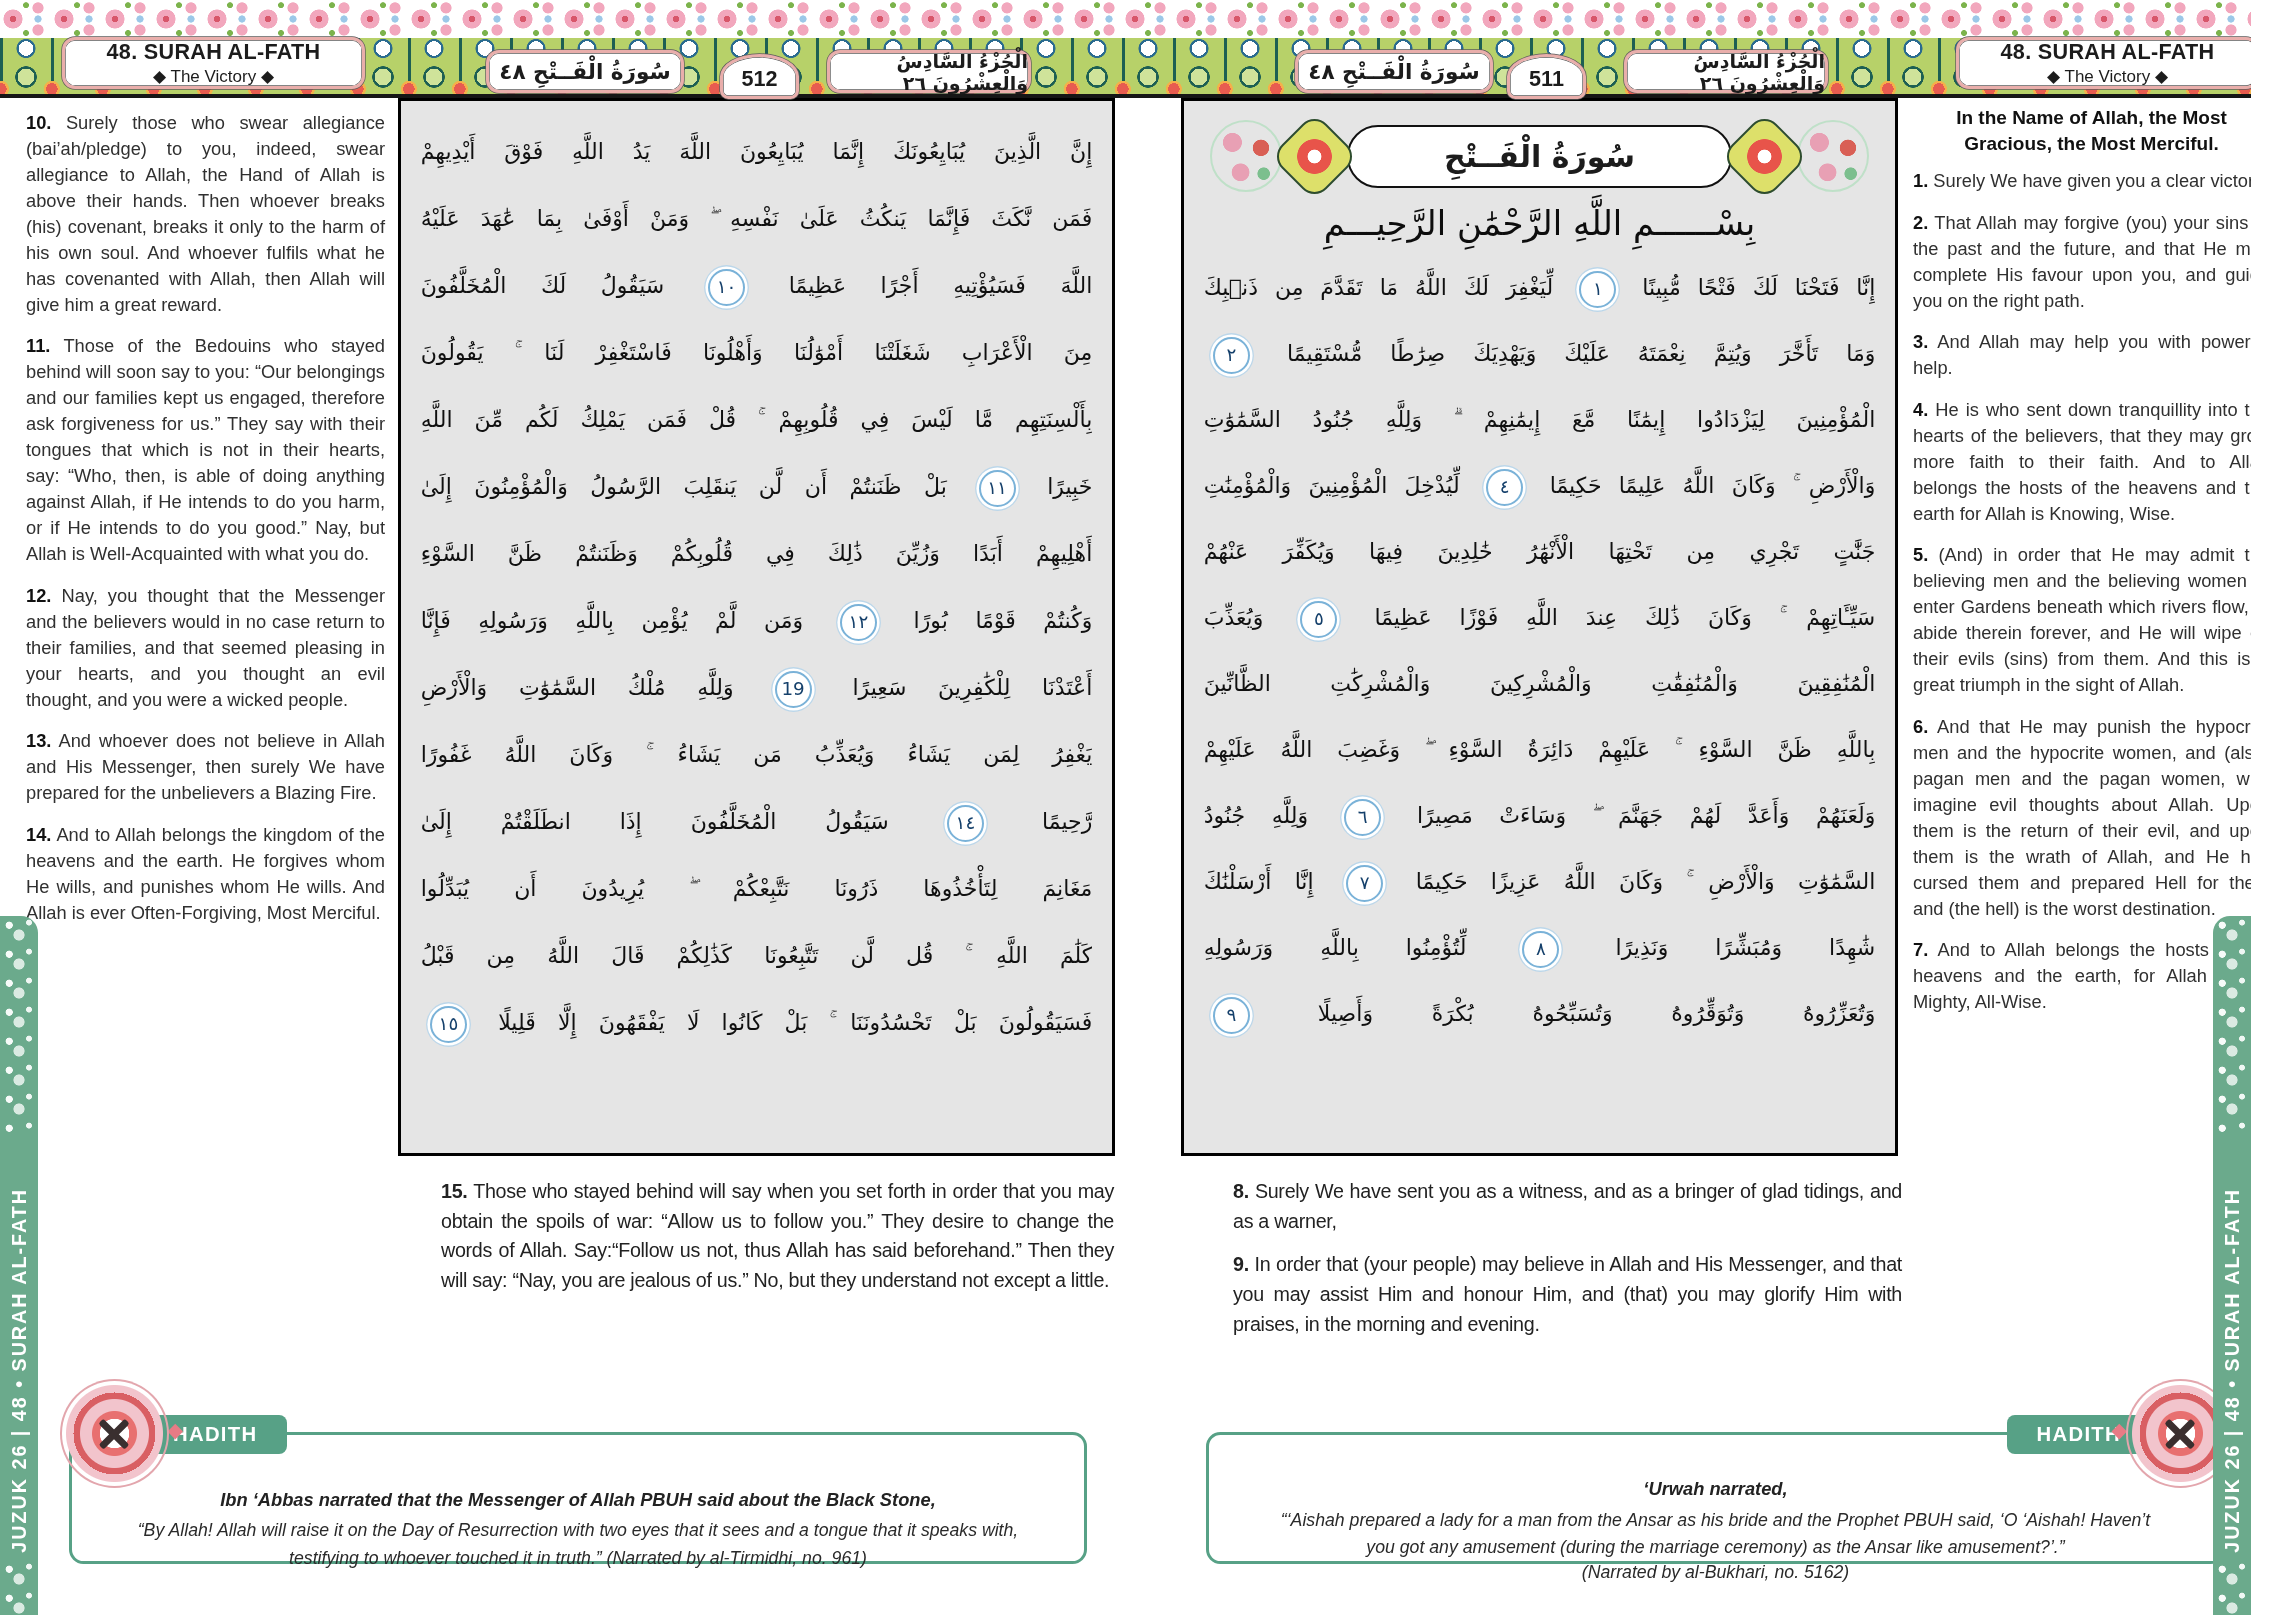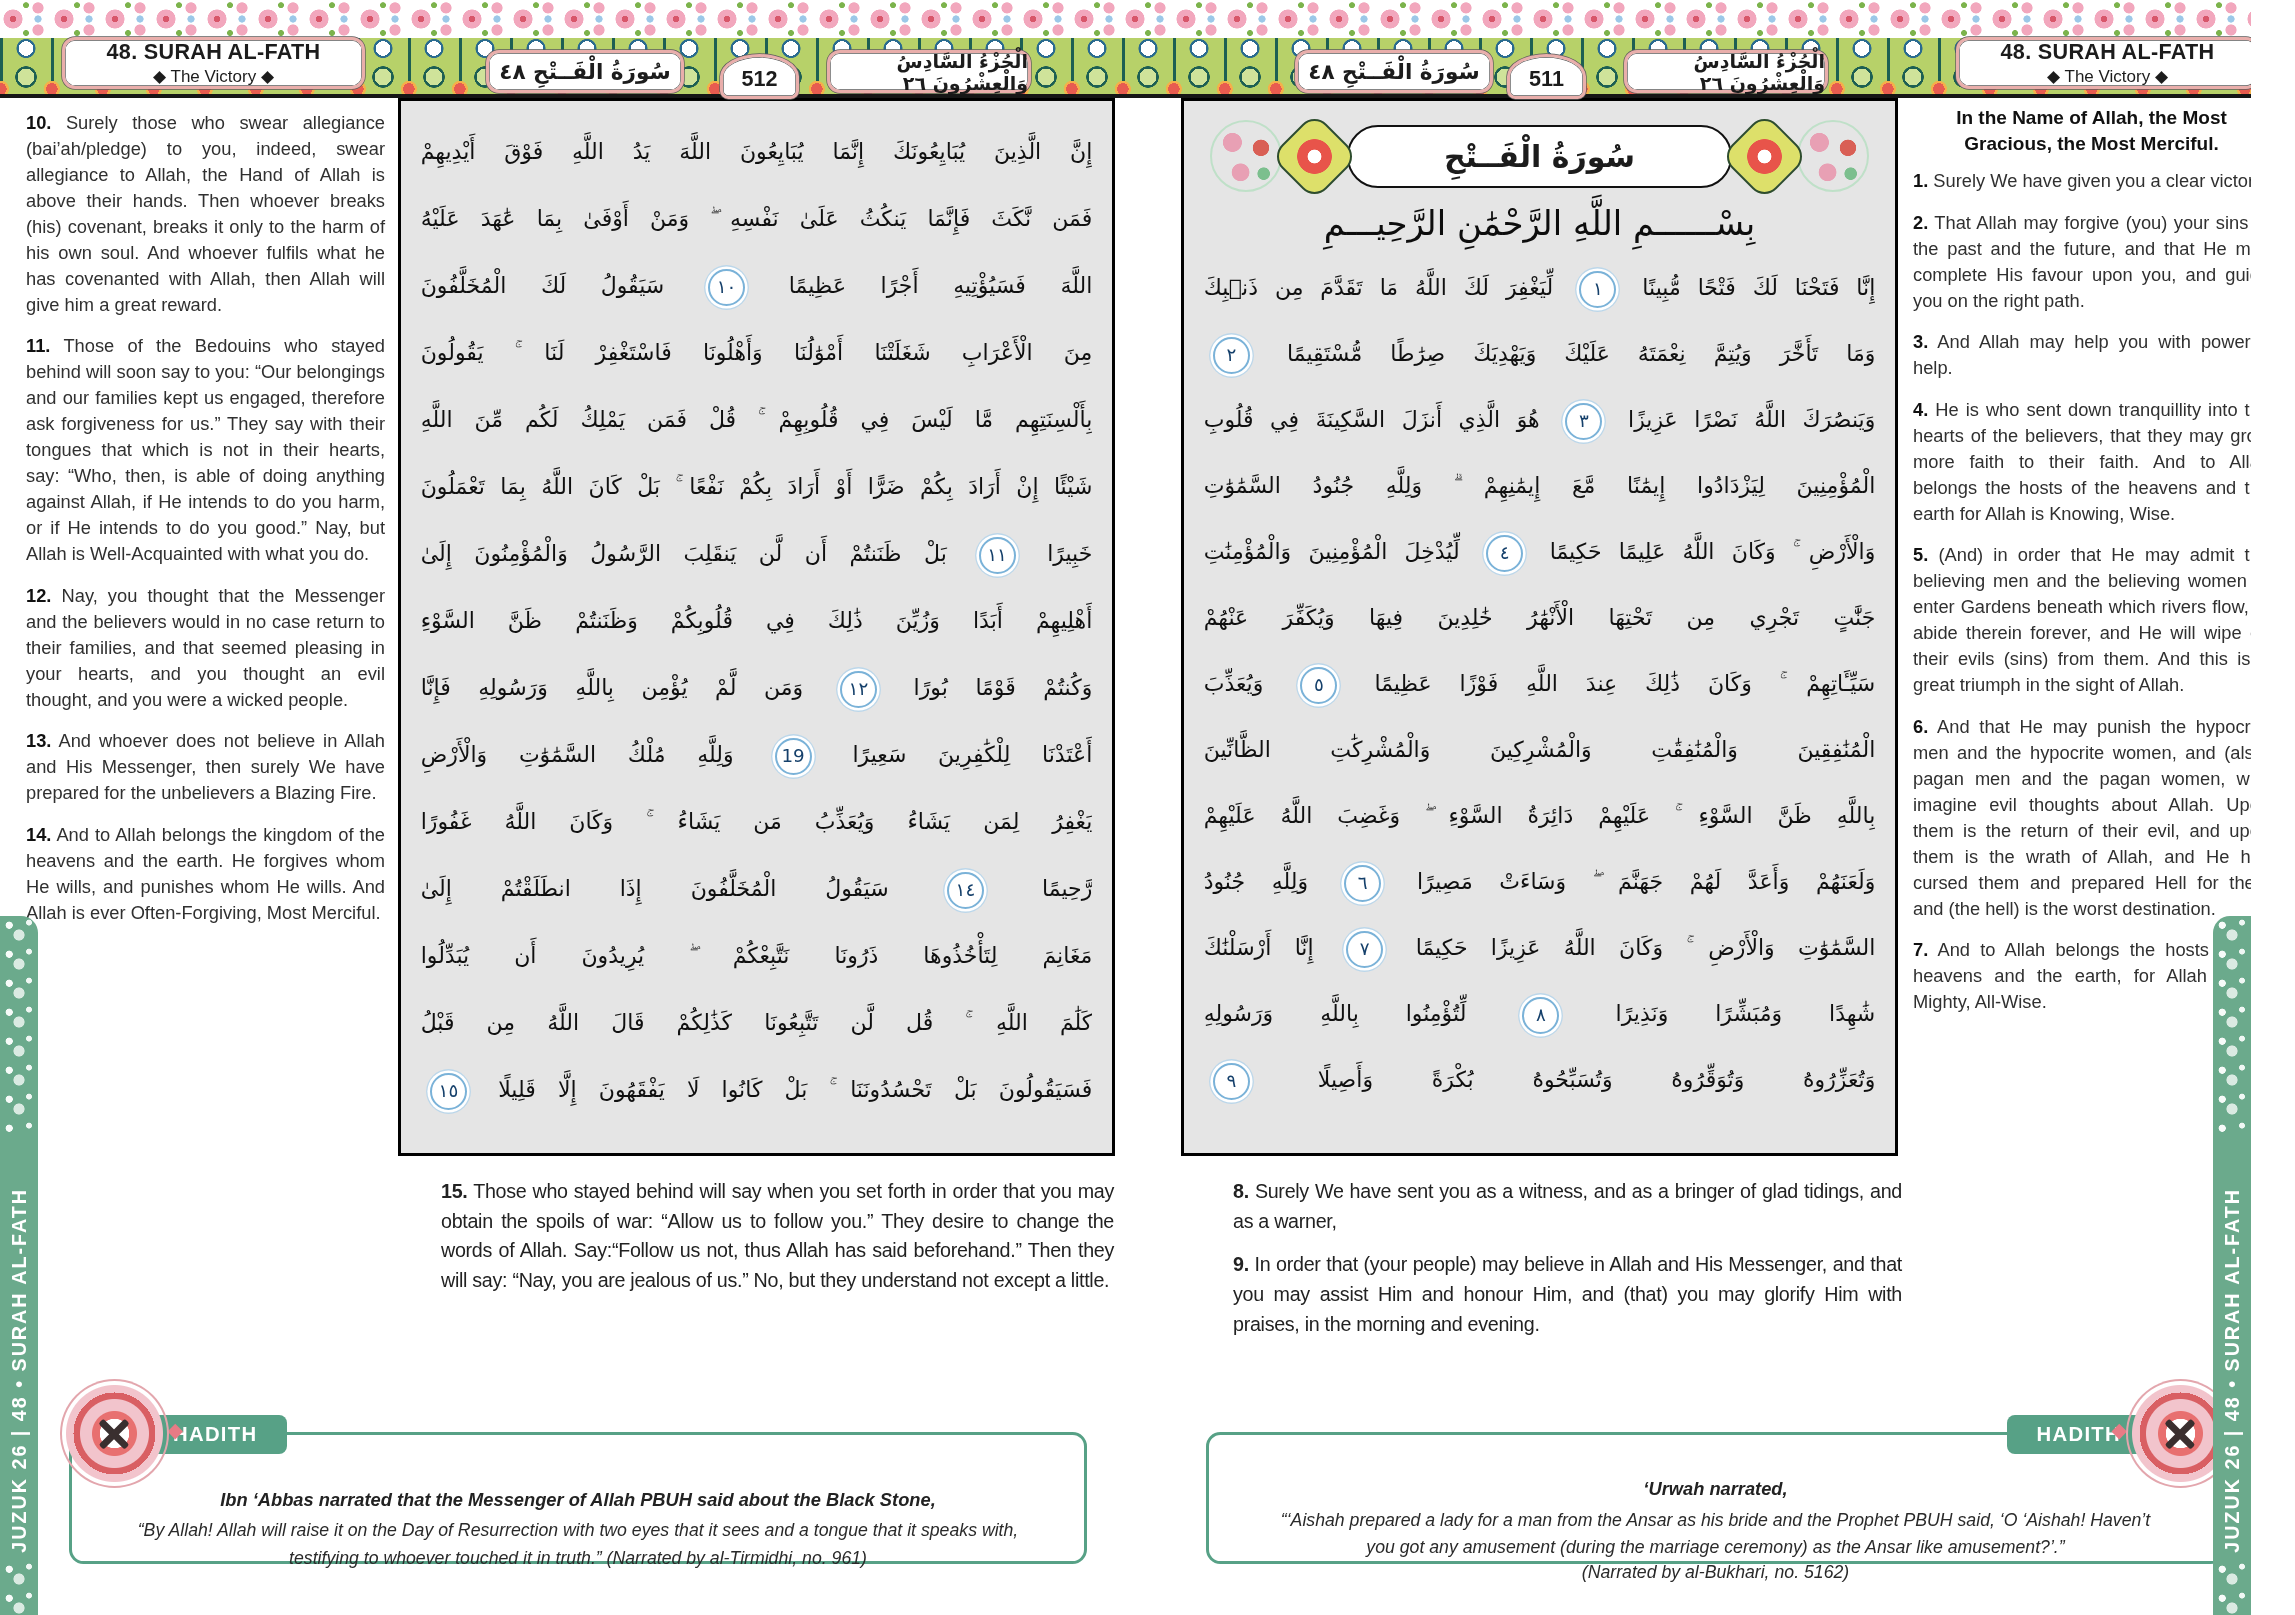--- a/index.html
+++ b/index.html
@@ -174,21 +174,20 @@
       <div class="ayah-line">إِنَّ الَّذِينَ يُبَايِعُونَكَ إِنَّمَا يُبَايِعُونَ اللَّهَ يَدُ اللَّهِ فَوْقَ أَيْدِيهِمْ</div>
 
       <div class="ayah-line">فَمَن نَّكَثَ فَإِنَّمَا يَنكُثُ عَلَىٰ نَفْسِهِ ۖ وَمَنْ أَوْفَىٰ بِمَا عَٰهَدَ عَلَيْهُ</div>
 
       <div class="ayah-line">اللَّهَ فَسَيُؤْتِيهِ أَجْرًا عَظِيمًا <span class="ayah-marker">١٠</span> سَيَقُولُ لَكَ الْمُخَلَّفُونَ</div>
 
       <div class="ayah-line">مِنَ الْأَعْرَابِ شَغَلَتْنَا أَمْوَٰلُنَا وَأَهْلُونَا فَاسْتَغْفِرْ لَنَا ۚ يَقُولُونَ</div>
 
       <div class="ayah-line">بِأَلْسِنَتِهِم مَّا لَيْسَ فِي قُلُوبِهِمْ ۚ قُلْ فَمَن يَمْلِكُ لَكُم مِّنَ اللَّهِ</div>
 
-      <div class="ayah-line">شَيْئًا إِنْ أَرَادَ بِكُمْ ضَرًّا أَوْ أَرَادَ بِكُمْ نَفْعًا ۚ بَلْ كَانَ اللَّهُ بِمَا تَعْمَلُونَ</div>
 
       <div class="ayah-line">خَبِيرًا <span class="ayah-marker">١١</span> بَلْ ظَنَنتُمْ أَن لَّن يَنقَلِبَ الرَّسُولُ وَالْمُؤْمِنُونَ إِلَىٰ</div>
 
       <div class="ayah-line">أَهْلِيهِمْ أَبَدًا وَزُيِّنَ ذَٰلِكَ فِي قُلُوبِكُمْ وَظَنَنتُمْ ظَنَّ السَّوْءِ</div>
 
       <div class="ayah-line">وَكُنتُمْ قَوْمًا بُورًا <span class="ayah-marker">١٢</span> وَمَن لَّمْ يُؤْمِن بِاللَّهِ وَرَسُولِهِ فَإِنَّا</div>
 
       <div class="ayah-line">أَعْتَدْنَا لِلْكَٰفِرِينَ سَعِيرًا <span class="ayah-marker">19</span> وَلِلَّهِ مُلْكُ السَّمَٰوَٰتِ وَالْأَرْضِ</div>
 
       <div class="ayah-line">يَغْفِرُ لِمَن يَشَاءُ وَيُعَذِّبُ مَن يَشَاءُ ۚ وَكَانَ اللَّهُ غَفُورًا</div>
@@ -215,21 +214,20 @@
       <div class="finial"></div>
       <div class="cluster"></div>
     </div>
     <div class="basmala">بِسْــــــمِ اللَّهِ الرَّحْمَٰنِ الرَّحِيـــمِ</div>
     <div>
 
         <div class="ayah-line">إِنَّا فَتَحْنَا لَكَ فَتْحًا مُّبِينًا <span class="ayah-marker">١</span> لِّيَغْفِرَ لَكَ اللَّهُ مَا تَقَدَّمَ مِن ذَنۢبِكَ</div>
 
         <div class="ayah-line">وَمَا تَأَخَّرَ وَيُتِمَّ نِعْمَتَهُ عَلَيْكَ وَيَهْدِيَكَ صِرَٰطًا مُّسْتَقِيمًا <span class="ayah-marker">٢</span></div>
 
-        <div class="ayah-line">وَيَنصُرَكَ اللَّهُ نَصْرًا عَزِيزًا <span class="ayah-marker">٣</span> هُوَ الَّذِي أَنزَلَ السَّكِينَةَ فِي قُلُوبِ</div>
 
         <div class="ayah-line">الْمُؤْمِنِينَ لِيَزْدَادُوا إِيمَٰنًا مَّعَ إِيمَٰنِهِمْ ۗ وَلِلَّهِ جُنُودُ السَّمَٰوَٰتِ</div>
 
         <div class="ayah-line">وَالْأَرْضِ ۚ وَكَانَ اللَّهُ عَلِيمًا حَكِيمًا <span class="ayah-marker">٤</span> لِّيُدْخِلَ الْمُؤْمِنِينَ وَالْمُؤْمِنَٰتِ</div>
 
         <div class="ayah-line">جَنَّٰتٍ تَجْرِي مِن تَحْتِهَا الْأَنْهَٰرُ خَٰلِدِينَ فِيهَا وَيُكَفِّرَ عَنْهُمْ</div>
 
         <div class="ayah-line">سَيِّـَٔاتِهِمْ ۚ وَكَانَ ذَٰلِكَ عِندَ اللَّهِ فَوْزًا عَظِيمًا <span class="ayah-marker">٥</span> وَيُعَذِّبَ</div>
 
         <div class="ayah-line">الْمُنَٰفِقِينَ وَالْمُنَٰفِقَٰتِ وَالْمُشْرِكِينَ وَالْمُشْرِكَٰتِ الظَّانِّينَ</div>

